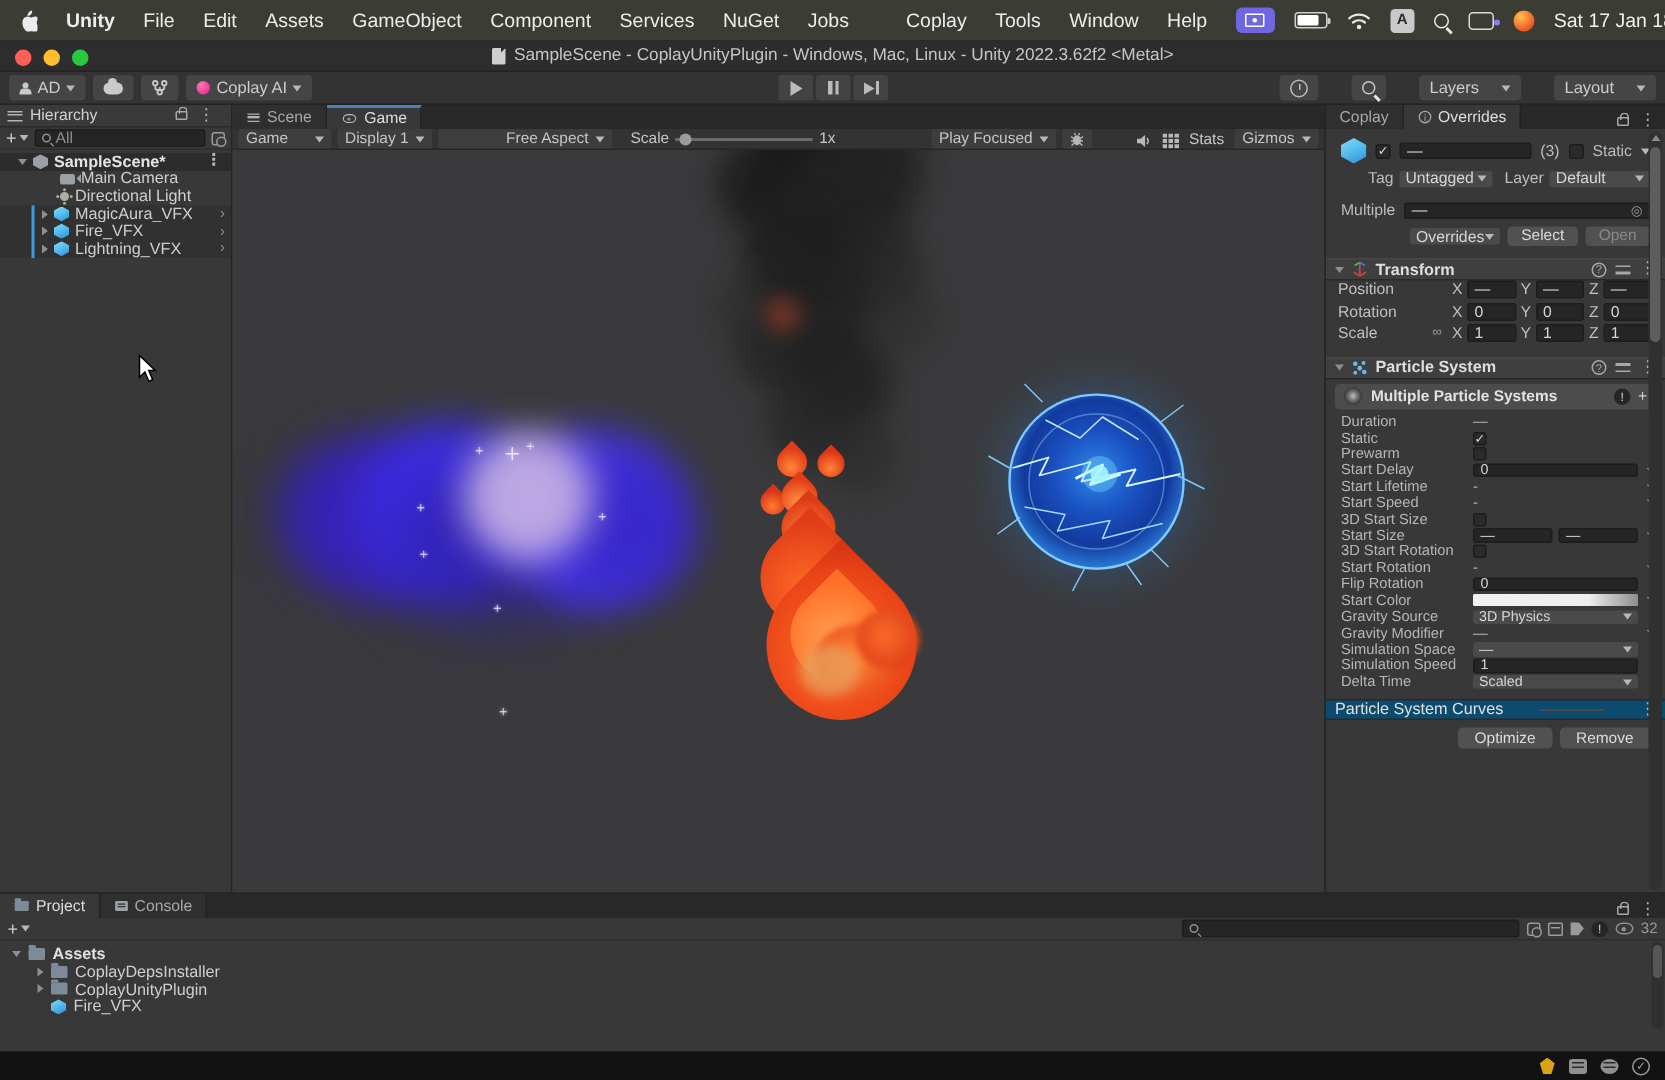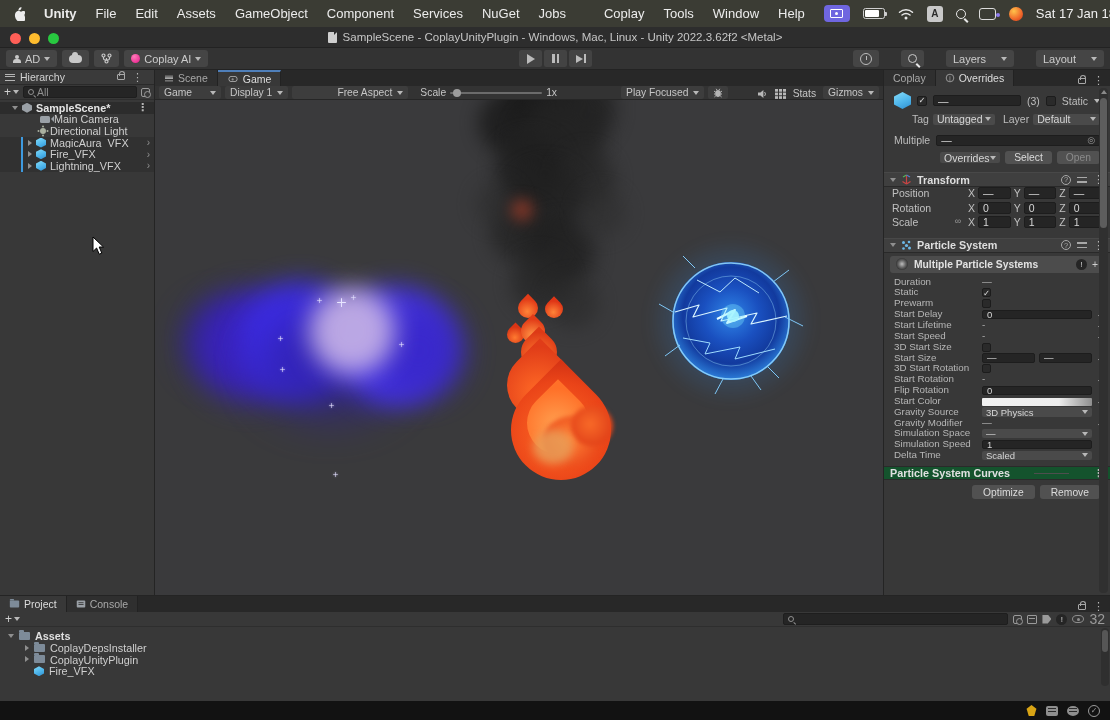--- a/index.html
+++ b/index.html
@@ -134,28 +134,28 @@
   .presetico::before,.presetico::after{content:'';position:absolute;left:0;right:0;height:1.4px;background:#a8a8a8}
   .presetico::before{top:1px}.presetico::after{bottom:1px}
   .trow{display:flex;align-items:flex-start;height:14.6px;padding:0 8px;gap:3px;color:#c0c0c0}
   .trow .lbl{width:56px;flex:none}
   .axis{display:flex;align-items:center;gap:3px;flex:1}
   .axis .fld{flex:1;height:12px}
   .module-bar{margin:3px 6px;background:#4c4c4c;border-radius:3px;height:17px;display:flex;align-items:center;gap:6px;padding:0 6px;color:#e2e2e2;font-weight:bold;font-size:10.3px}
   .module-bar .thumbnail{width:12px;height:12px;border-radius:50%;background:radial-gradient(circle,#bdbdbd 0%,#6a6a6a 40%,#2c2c2c 75%)}
   .module-bar .right{margin-left:auto;display:flex;align-items:center;gap:5px;font-weight:normal}
   .warnico{width:11px;height:11px;border-radius:50%;background:#252525;color:#d8d8d8;font-size:8px;display:flex;align-items:center;justify-content:center}
-  .prow{display:flex;align-items:flex-end;height:10.85px;padding:0 6px 0 10px;font-size:9.8px;color:#b6b6b6}
+  .prow{display:flex;align-items:center;height:10.85px;padding:0 6px 0 10px;font-size:9.8px;color:#b6b6b6}
   .plabel{width:88px;flex:none;white-space:nowrap;overflow:hidden}
   .pctrl{flex:1;display:flex;align-items:center;gap:4px;min-width:0}
   .pctrl .fld,.pctrl .sel{height:9.5px;font-size:9.5px;flex:1}
   .pctrl .cb{width:9px;height:9px}
   .parrow{width:12px;flex:none;display:flex;justify-content:flex-end}
   .colorbar{flex:1;height:8px;border-radius:1px;background:linear-gradient(90deg,#f1f1f1 0%,#ededed 70%,#8f8f8f 100%)}
-  .curves-head{height:14px;background:#14532d;border-top:1px solid #2a2a2a;border-bottom:1px solid #2a2a2a;display:flex;align-items:center;padding:0 6px;gap:24px;color:#e0e0e0;font-weight:bold;font-size:10.8px}
+  .curves-head{height:14px;background:#0c4a6e;border-top:1px solid #2a2a2a;border-bottom:1px solid #2a2a2a;display:flex;align-items:center;padding:0 6px;gap:24px;color:#e0e0e0;font-weight:normal;font-size:10.8px}
   .curves-head .line{flex:1;height:1px;background:#4e4e4e}
   .ibtnrow{display:flex;justify-content:flex-end;gap:5px;padding:5px 10px}
   .ibtn{background:#515151;border-radius:3px;padding:1.5px 11px;color:#dcdcdc;font-size:10.3px}
   .ibtn.dim{color:#8a8a8a}
 
   
   .project{top:595px;left:0;right:0;height:106px;border-top:1px solid #242424;font-size:10.8px}
   .proj-tools{height:15px;display:flex;align-items:center;gap:5px;padding:0 5px;border-bottom:1px solid #2e2e2e}
   .prowj{height:11.8px;display:flex;align-items:center;gap:5px;font-size:10.8px;color:#cfcfcf}
   .proj-scroll{position:absolute;right:1px;top:32px;width:8px;height:58px;background:#2f2f2f;border-radius:4px}
@@ -858,21 +858,21 @@
       </span>
       <span style="flex:1"></span>
       <span class="sfield" style="width:225px">
           <span class="smag"></span>
         </span>
       <span class="zoomico"></span>
       <span class="pkgico"></span>
       <span class="labelico"></span>
       <span class="warnico">!</span>
       <span class="eye"></span>
-      <span style="font-size:14px;color:#9a9a9a">32</span>
+      <span style="font-size:10px;color:#9a9a9a">32</span>
     </div>
     <div style="padding:3px 0 0 8px">
       <div class="prowj" style="font-weight:bold;color:#e0e0e0">
         <span class="tri-d"></span>
         <span class="folder"></span>
         <span>Assets</span>
       </div>
       <div class="prowj" style="padding-left:17px">
         <span class="tri-r"></span>
         <span class="folder"></span>

